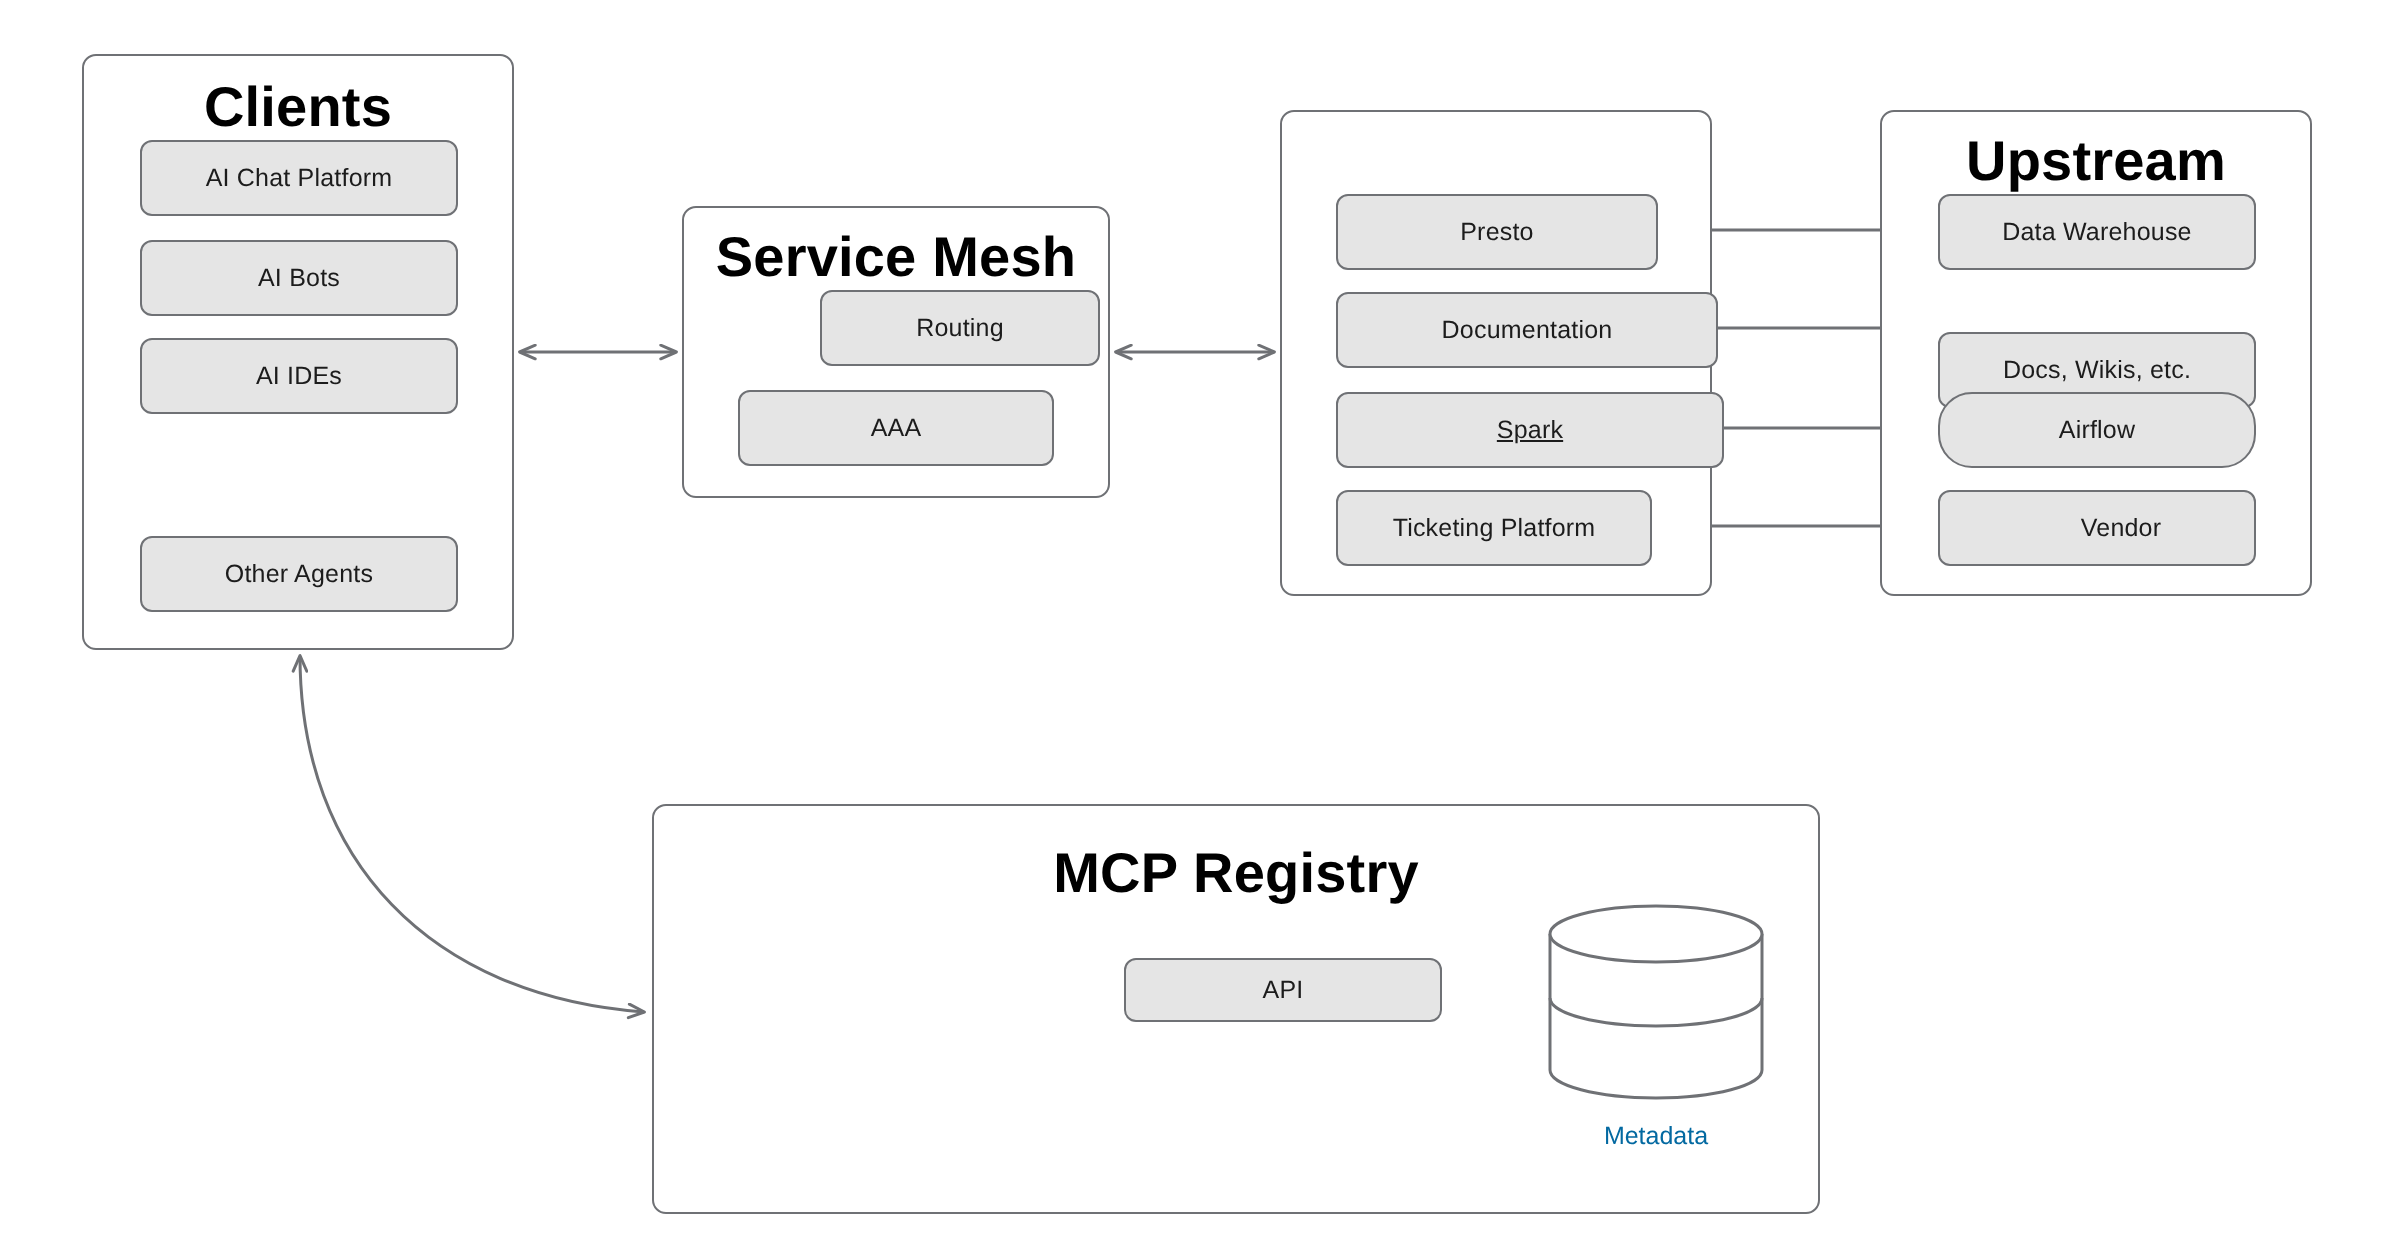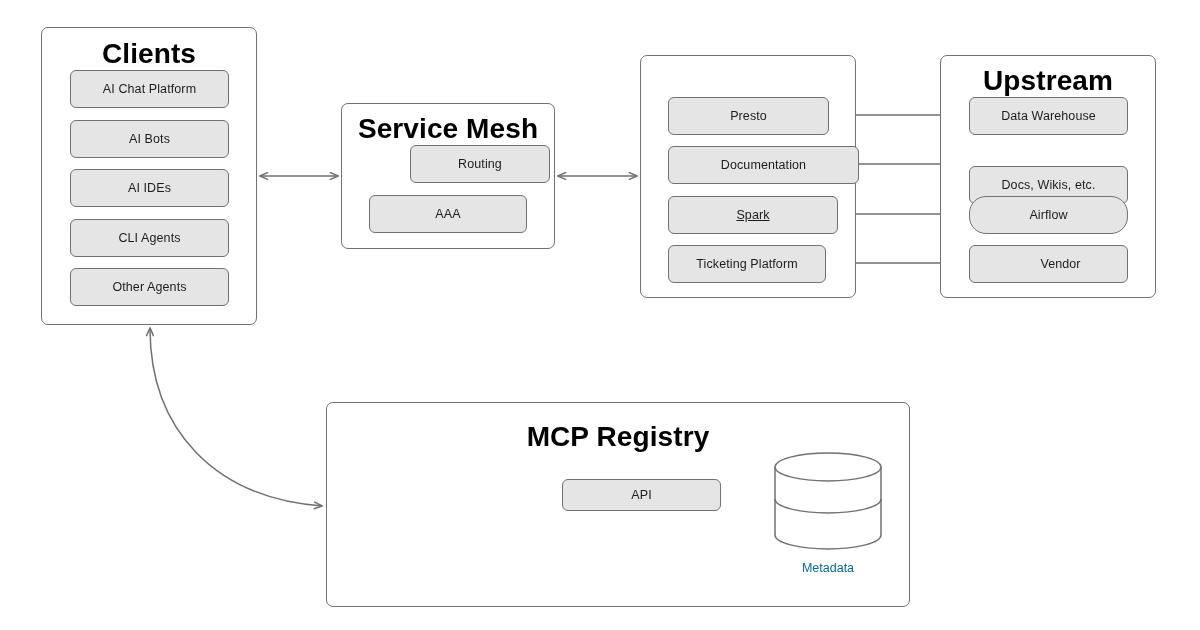--- a/index.html
+++ b/index.html
@@ -112,36 +112,35 @@
       Clients (curved) --&gt;
     <path d="M150,328 C150,430 215,498 322,506" marker-start="url(#arrowL)" marker-end="url(#arrowR)"></path>
   </svg>
 
   <div class="group" style="left:41px; top:27px; width:216px; height:298px;">
     <div class="group-title" style="top:10px;">Clients</div>
 
     <div class="node" style="left:28px; top:42px; width:159px; height:38px;">AI Chat Platform</div>
     <div class="node" style="left:28px; top:92px; width:159px; height:38px;">AI Bots</div>
     <div class="node" style="left:28px; top:141px; width:159px; height:38px;">AI IDEs</div>
-    <div class="node" style="left:28px; top:191px; width:159px; height:38px;">CLI Agents</div>
     <div class="node" style="left:28px; top:240px; width:159px; height:38px;">Other Agents</div>
   </div>
 
   <div class="group" style="left:341px; top:103px; width:214px; height:146px;">
     <div class="group-title" style="top:9px;">Service Mesh</div>
 
     <div class="node" style="left:27px; top:41px; width:140px; height:38px;margin-left:41px;">Routing</div>
     <div class="node" style="left:27px; top:91px; width:158px; height:38px;">AAA</div>
   </div>
 
   <div class="group" style="left:640px; top:55px; width:216px; height:243px;">
 
     <div class="node" style="left:27px; top:41px; width:161px; height:38px;">Presto</div>
     <div class="node" style="left:27px; top:90px; width:191px; height:38px;">Documentation</div>
-    <div class="node" style="left:27px; top:140px; width:170px; height:38px;text-decoration:underline;">Spark</div>
+    <div class="node" style="left:27px; top:140px; width:194px; height:38px;text-decoration:underline;">Spark</div>
     <div class="node" style="left:27px; top:189px; width:158px; height:38px;">Ticketing Platform</div>
   </div>
 
   <div class="group" style="left:940px; top:55px; width:216px; height:243px;">
     <div class="group-title" style="top:9px;">Upstream</div>
 
     <div class="node" style="left:28px; top:41px; width:159px; height:38px;">Data Warehouse</div>
     <div class="node" style="left:28px; top:90px; width:159px; height:38px;margin-top:20px;">Docs, Wikis, etc.</div>
     <div class="node" style="left:28px; top:140px; width:159px; height:38px;border-radius:17px;">Airflow</div>
     <div class="node" style="left:28px; top:189px; width:159px; height:38px;padding-left:24px;">Vendor</div>

